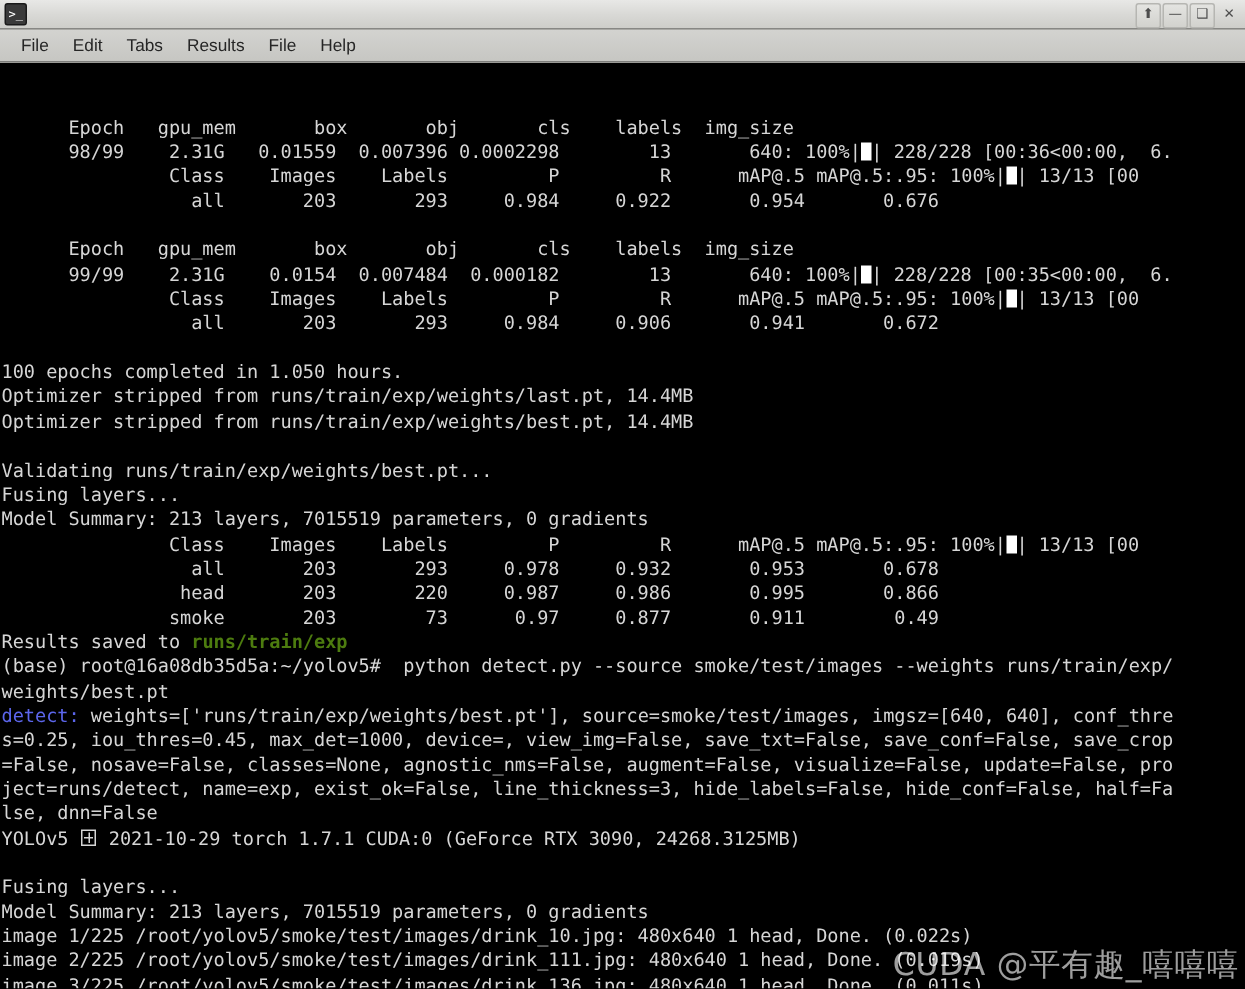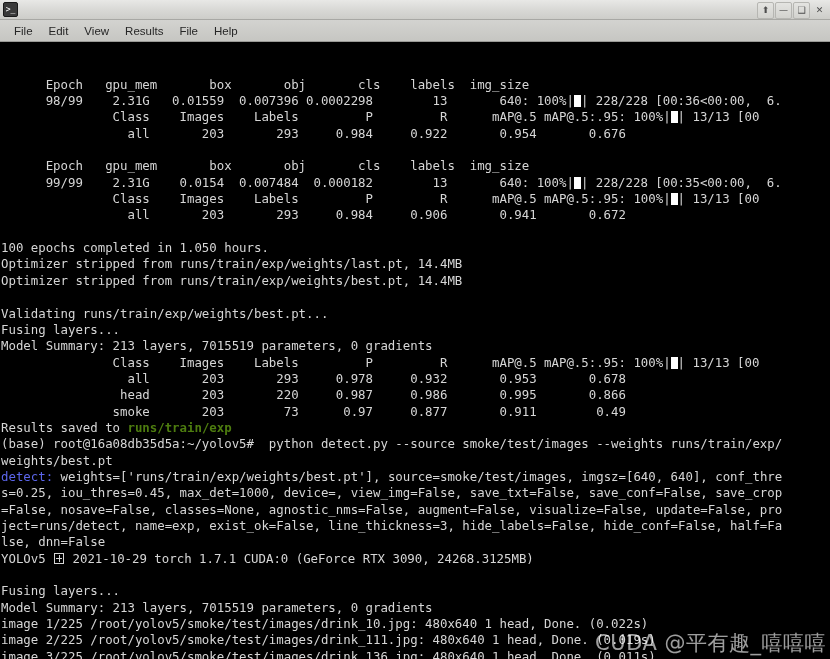--- a/index.html
+++ b/index.html
@@ -146,21 +146,21 @@
       <div class="wbtn">⬆</div>
       <div class="wbtn">—</div>
       <div class="wbtn">❑</div>
       <div class="wbtn plain">✕</div>
     </div>
   </div>
 
   <div id="menubar">
     <div class="menu-item">File</div>
     <div class="menu-item">Edit</div>
-    <div class="menu-item">View</div>
+    <div class="menu-item">Tabs</div>
     <div class="menu-item">Results</div>
     <div class="menu-item">File</div>
     <div class="menu-item">Help</div>
   </div>
 
   <div id="term">
     <div id="term-lines"><div class="line">      Epoch   gpu_mem       box       obj       cls    labels  img_size</div><div class="line">      98/99    2.31G   0.01559  0.007396 0.0002298        13       640: 100%|<span class="blk"></span>| 228/228 [00:36&lt;00:00,  6.</div><div class="line">               Class    Images    Labels         P         R      mAP@.5 mAP@.5:.95: 100%|<span class="blk"></span>| 13/13 [00</div><div class="line">                 all       203       293     0.984     0.922       0.954       0.676</div><div class="line">&nbsp;</div><div class="line">      Epoch   gpu_mem       box       obj       cls    labels  img_size</div><div class="line">      99/99    2.31G    0.0154  0.007484  0.000182        13       640: 100%|<span class="blk"></span>| 228/228 [00:35&lt;00:00,  6.</div><div class="line">               Class    Images    Labels         P         R      mAP@.5 mAP@.5:.95: 100%|<span class="blk"></span>| 13/13 [00</div><div class="line">                 all       203       293     0.984     0.906       0.941       0.672</div><div class="line">&nbsp;</div><div class="line">100 epochs completed in 1.050 hours.</div><div class="line">Optimizer stripped from runs/train/exp/weights/last.pt, 14.4MB</div><div class="line">Optimizer stripped from runs/train/exp/weights/best.pt, 14.4MB</div><div class="line">&nbsp;</div><div class="line">Validating runs/train/exp/weights/best.pt...</div><div class="line">Fusing layers...</div><div class="line">Model Summary: 213 layers, 7015519 parameters, 0 gradients</div><div class="line">               Class    Images    Labels         P         R      mAP@.5 mAP@.5:.95: 100%|<span class="blk"></span>| 13/13 [00</div><div class="line">                 all       203       293     0.978     0.932       0.953       0.678</div><div class="line">                head       203       220     0.987     0.986       0.995       0.866</div><div class="line">               smoke       203        73      0.97     0.877       0.911        0.49</div><div class="line">Results saved to <span class="bold">runs/train/exp</span></div><div class="line">(base) root@16a08db35d5a:~/yolov5#  python detect.py --source smoke/test/images --weights runs/train/exp/</div><div class="line">weights/best.pt</div><div class="line"><span class="blue">detect:</span> weights=['runs/train/exp/weights/best.pt'], source=smoke/test/images, imgsz=[640, 640], conf_thre</div><div class="line">s=0.25, iou_thres=0.45, max_det=1000, device=, view_img=False, save_txt=False, save_conf=False, save_crop</div><div class="line">=False, nosave=False, classes=None, agnostic_nms=False, augment=False, visualize=False, update=False, pro</div><div class="line">ject=runs/detect, name=exp, exist_ok=False, line_thickness=3, hide_labels=False, hide_conf=False, half=Fa</div><div class="line">lse, dnn=False</div><div class="line">YOLOv5 <span class="tofu"></span> 2021-10-29 torch 1.7.1 CUDA:0 (GeForce RTX 3090, 24268.3125MB)</div><div class="line">&nbsp;</div><div class="line">Fusing layers...</div><div class="line">Model Summary: 213 layers, 7015519 parameters, 0 gradients</div><div class="line">image 1/225 /root/yolov5/smoke/test/images/drink_10.jpg: 480x640 1 head, Done. (0.022s)</div><div class="line">image 2/225 /root/yolov5/smoke/test/images/drink_111.jpg: 480x640 1 head, Done. (0.019s)</div><div class="line">image 3/225 /root/yolov5/smoke/test/images/drink_136.jpg: 480x640 1 head, Done. (0.011s)</div></div>
     <div id="watermark">CUDA @平有趣_嘻嘻嘻</div>
   </div>
 

